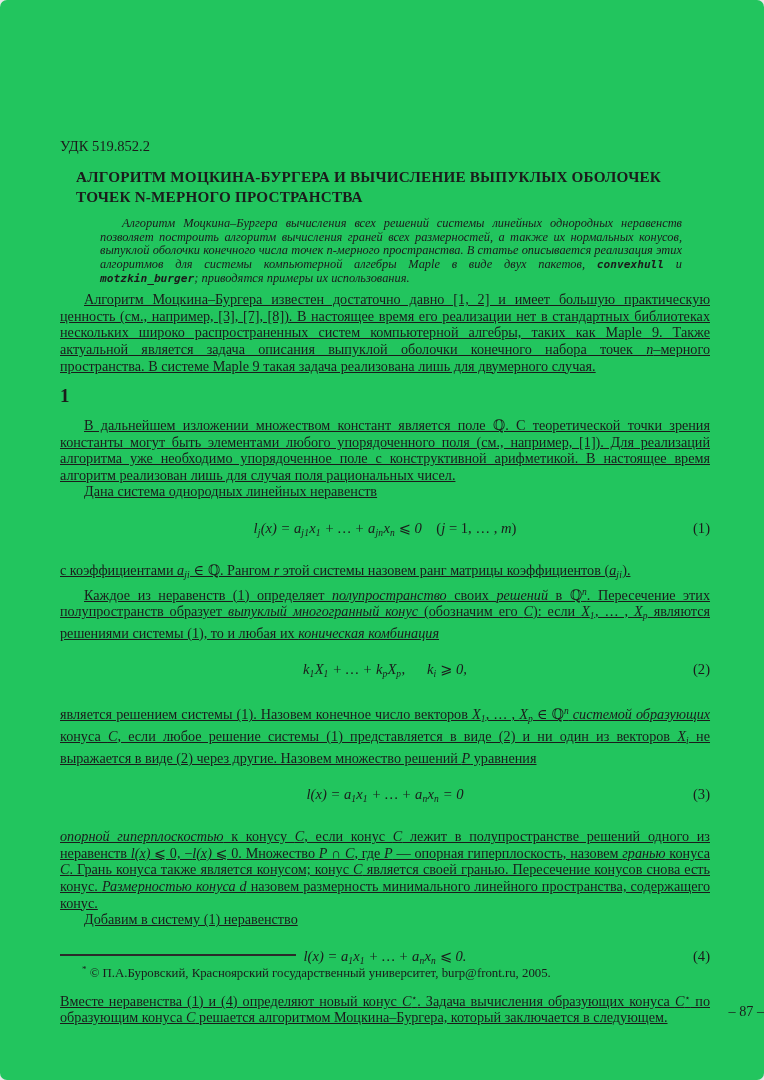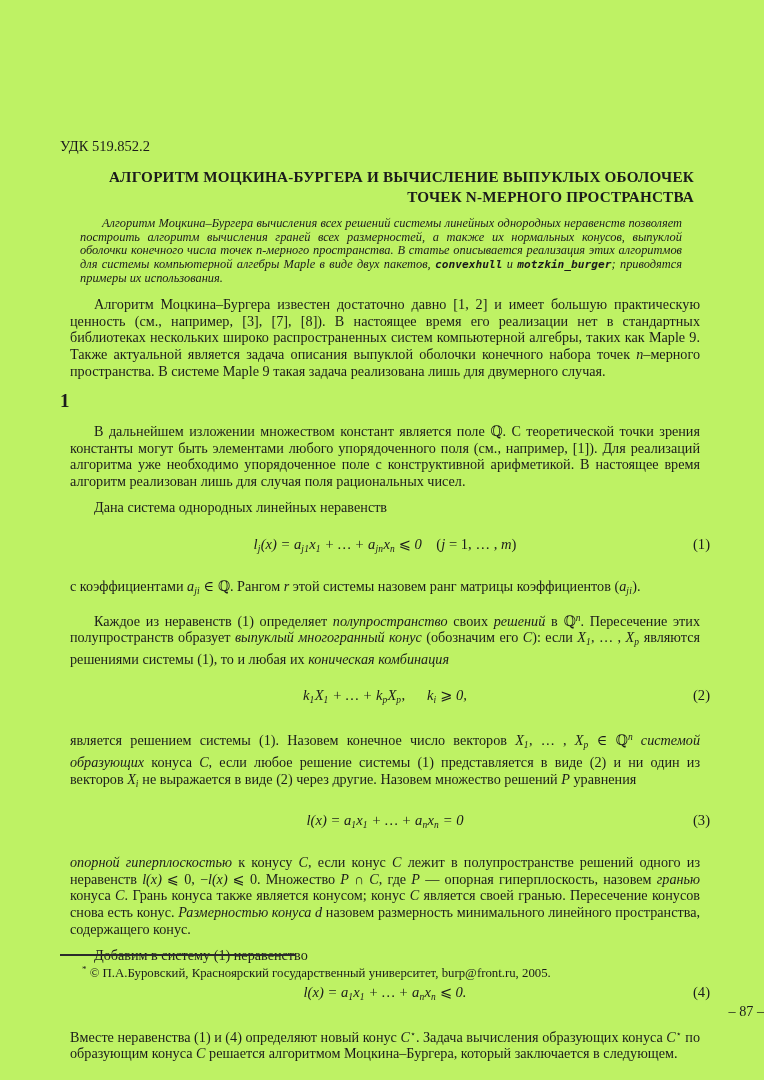--- a/index.html
+++ b/index.html
@@ -1,34 +1,34 @@
 <!DOCTYPE html>
 <html><head>
 <meta charset="utf-8">
 <style>
   html,body{margin:0;padding:0;background:#e8e8e8;}
   .page{
     width:764px;height:1080px;position:relative;overflow:hidden;
-    background:#bef264;color:#1b1b1b;box-sizing:border-box;
+    background:#22c55e;color:#1b1b1b;box-sizing:border-box;
     padding:138px 54px 0 60px;
     font-family:"Liberation Serif","DejaVu Serif","DejaVu Sans",serif;
-    font-size:14.2px;line-height:16.6px;text-align:justify;
+    font-size:14.2px;line-height:16.6px;text-align:justify;border-radius:7px;
   }
   .udc{text-align:left;margin:0 0 12px 0;font-size:14.5px;}
   .title{
-    font-weight:bold;text-align:right;font-size:15.2px;line-height:20px;
+    font-weight:bold;text-align:left;font-size:15.2px;line-height:20px;
     margin:0 16px 10px 16px;letter-spacing:.2px;
   }
   .author{text-align:right;margin:0 16px 18px 0;font-size:16.2px;line-height:20px;}
   .author sup{font-size:10px;}
   .abstract{
-    margin:0 28px 5px 20px;font-style:italic;
+    margin:0 28px 5px 40px;font-style:italic;
     font-size:12.4px;line-height:13.9px;text-indent:22px;
   }
-  p.para{margin:10px;}
+  p.para{margin:0;text-decoration:underline;}
   .indent{text-indent:24px;}
   .section-heading{
     display:flex;gap:22px;align-items:baseline;text-align:left;
     font-weight:bold;font-size:19px;line-height:24px;margin:10px 0 9px 0;
   }
   .eq{position:relative;text-align:center;margin:19px 0;font-size:14.6px;line-height:19px;}
   .eq .eqnum{position:absolute;right:0;top:0;font-style:normal;}
   
   .r-n{font-style:normal;}
   .r-i{font-style:italic;}

